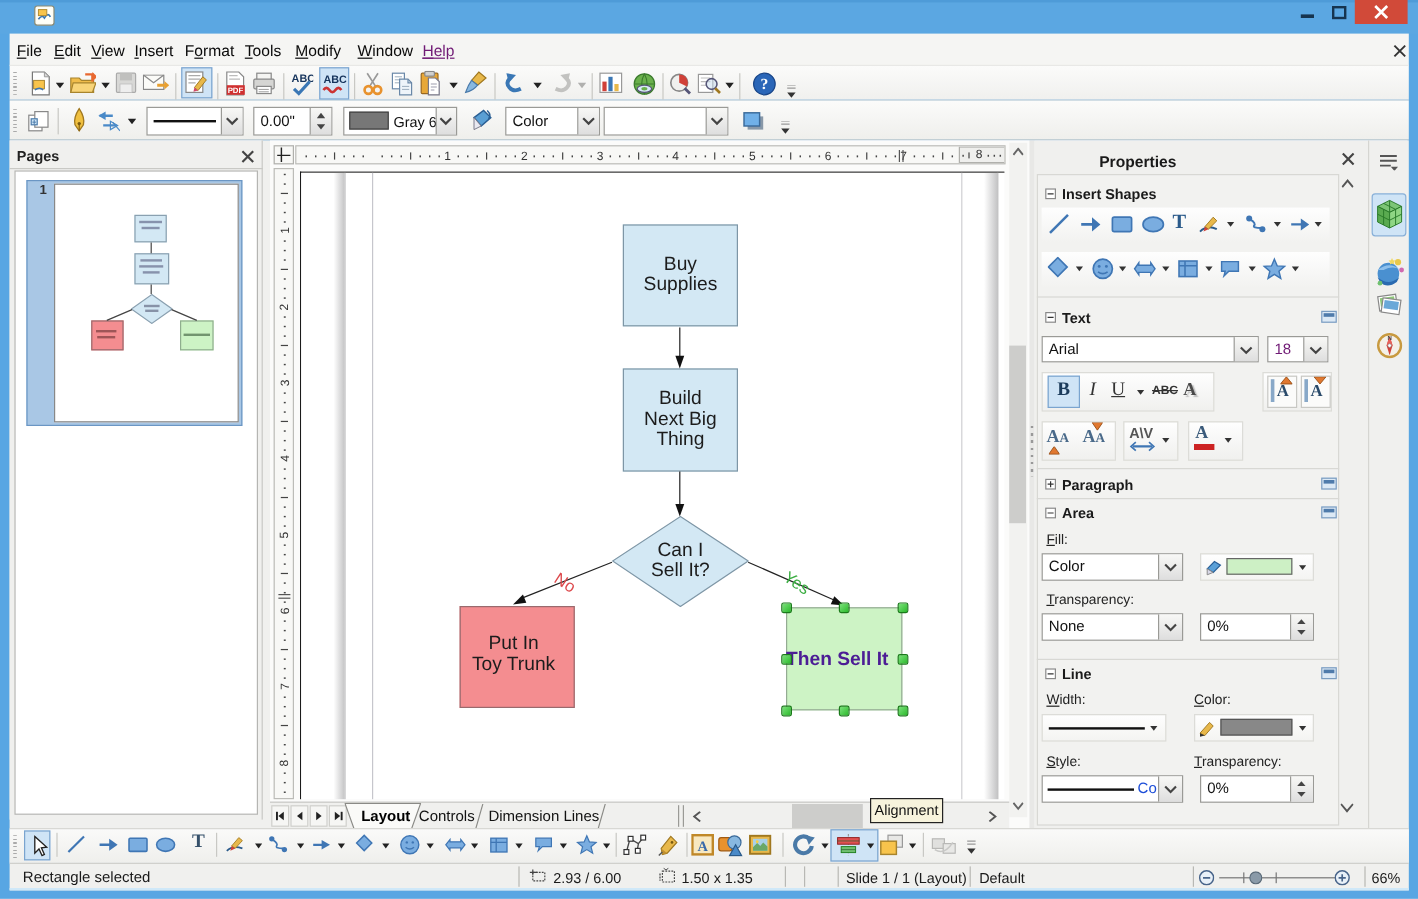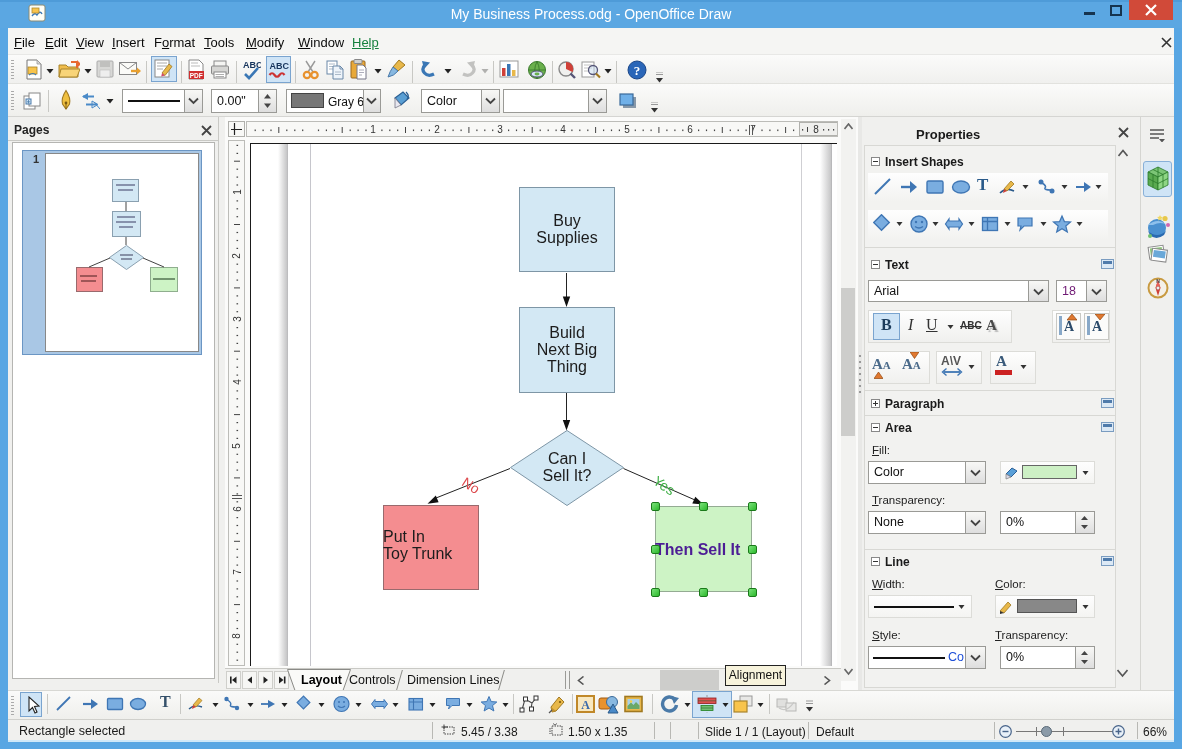--- a/index.html
+++ b/index.html
@@ -10,21 +10,20 @@
 
 <div class="abs" style="left:0;top:0;width:1182px;height:28px;background:#5ba7e2;">
  <div class="abs" style="left:0;top:0;width:1182px;height:2px;background:#4e9bd8;"></div>
 
  <svg class="abs" style="left:28px;top:4px" width="18" height="18">
    <rect x="1" y="1" width="16" height="16" rx="2" fill="#fdfdf5" stroke="#8a8a74" stroke-width="1"></rect>
    <rect x="3" y="3" width="12" height="12" fill="#fffff8"></rect>
    <path d="M4 12 Q7 8 9 11 Q12 6 14 10" stroke="#3a77b5" stroke-width="1.4" fill="none"></path>
    <rect x="4" y="4" width="7" height="5" fill="#f8c44c" stroke="#b08a30" stroke-width="0.8"></rect>
  </svg>
- <div class="abs" style="left:0;top:6px;width:1182px;text-align:center;font-size:14px;color:#ffffff;">My Business Process.odg - OpenOffice Draw</div>
 
  <div class="abs" style="left:1084px;top:12px;width:11px;height:3px;background:#16344f;"></div>
 
  <div class="abs" style="left:1110px;top:5px;width:12px;height:11px;border:2px solid #16344f;background:transparent;"></div>
 
  <div class="abs" style="left:1129px;top:0;width:44px;height:20px;background:#d14a39;">
    <svg class="abs" style="left:15px;top:3px" width="14" height="14">
         <path d="M2 2 L12 12 M12 2 L2 12" stroke="#ffffff" stroke-width="2.2"></path>
       </svg>
  </div>
@@ -32,21 +31,21 @@
 
 <div class="abs" style="left:8px;top:28px;width:1166px;height:27px;background:#f5f5f3;border-bottom:1px solid #e8e8e6;">
 <div class="abs" style="left:6px;top:7px;font-size:13px;color:#0a0a0a;"><span><u>F</u>ile</span></div>
 <div class="abs" style="left:37px;top:7px;font-size:13px;color:#0a0a0a;"><span><u>E</u>dit</span></div>
 <div class="abs" style="left:68px;top:7px;font-size:13px;color:#0a0a0a;"><span><u>V</u>iew</span></div>
 <div class="abs" style="left:104px;top:7px;font-size:13px;color:#0a0a0a;"><span><u>I</u>nsert</span></div>
 <div class="abs" style="left:146px;top:7px;font-size:13px;color:#0a0a0a;"><span>F<u>o</u>rmat</span></div>
 <div class="abs" style="left:196px;top:7px;font-size:13px;color:#0a0a0a;"><span><u>T</u>ools</span></div>
 <div class="abs" style="left:238px;top:7px;font-size:13px;color:#0a0a0a;"><span><u>M</u>odify</span></div>
 <div class="abs" style="left:290px;top:7px;font-size:13px;color:#0a0a0a;"><span><u>W</u>indow</span></div>
-<div class="abs" style="left:344px;top:7px;font-size:13px;color:#15803d;text-decoration:underline;"><span><u>H</u>elp</span></div>
+<div class="abs" style="left:344px;top:7px;font-size:13px;color:#701a75;text-decoration:underline;"><span><u>H</u>elp</span></div>
 <svg class="abs" style="left:1152px;top:8px" width="13" height="13">
       <path d="M2 2 L11 11 M11 2 L2 11" stroke="#333" stroke-width="1.6"></path>
     </svg>
 </div>
 <div class="abs" style="left:8px;top:55px;width:1166px;height:29px;background:linear-gradient(#fbfbfa,#f0f0ee);border-bottom:1px solid #e2e2de;">
 <div class="abs" style="left:3px;top:5px;width:3px;height:19px;background:repeating-linear-gradient(#aaa 0,#aaa 1px,transparent 1px,transparent 3px);"></div>
 </div>
 <div class="abs" style="left:8px;top:84px;width:1166px;height:33px;background:linear-gradient(#fbfbfa,#efefec);border-bottom:1px solid #d5d5d2;">
 <div class="abs" style="left:3px;top:7px;width:3px;height:19px;background:repeating-linear-gradient(#aaa 0,#aaa 1px,transparent 1px,transparent 3px);"></div>
 </div>
@@ -470,21 +469,21 @@
 <div class="abs" style="left:831px;top:144px;width:1px;height:522px;background:#b8b8ba;"></div>
 <div class="abs" style="left:519px;top:187px;width:96px;height:85px;background:#d3e8f4;border:1px solid #7e96a6;"></div>
 <div class="abs" style="left:519px;top:212px;width:96px;font-size:16px;line-height:17px;color:#1c1c1c;text-align:center;">Buy<br>Supplies</div>
 <div class="abs" style="left:519px;top:307px;width:96px;height:86px;background:#d3e8f4;border:1px solid #7e96a6;"></div>
 <div class="abs" style="left:519px;top:324px;width:96px;font-size:16px;line-height:17px;color:#1c1c1c;text-align:center;">Build<br>Next Big<br>Thing</div>
 <svg class="abs" style="left:510px;top:430px" width="114" height="76">
     <polygon points="57,0.5 113.5,37.5 57,75.5 0.5,37.5" fill="#d3e8f4" stroke="#7e96a6"></polygon>
   </svg>
 <div class="abs" style="left:510px;top:450px;width:114px;font-size:16px;line-height:17px;color:#1c1c1c;text-align:center;">Can I<br>Sell It?</div>
 <div class="abs" style="left:383px;top:505px;width:96px;height:85px;background:#f48d90;border:1px solid #996a6d;"></div>
-<div class="abs" style="left:383px;top:528px;width:90px;font-size:16px;line-height:17px;color:#1c1c1c;">Put In<br>Toy Trunk</div>
+<div class="abs" style="left:383px;top:528px;width:90px;font-size:16px;line-height:17px;color:#1c1c1c;text-align:center;">Put In<br>Toy Trunk</div>
 <div class="abs" style="left:655px;top:506px;width:97px;height:86px;background:#cdf3c5;border:1px solid #94ab93;"></div>
 <div class="abs" style="left:655px;top:541px;width:97px;font-size:16px;font-weight:bold;color:#4c1d95;text-align:left;">Then Sell It</div>
 <svg class="abs" style="left:225px;top:117px" width="633" height="573">
     <path d="M341.5 156 L341.5 181" stroke="#222" stroke-width="1"></path>
     <polygon points="341.5,190 337.8,179.5 345.2,179.5" fill="#111"></polygon>
     <path d="M341.5 276 L341.5 305" stroke="#222" stroke-width="1"></path>
     <polygon points="341.5,313.5 337.8,303 345.2,303" fill="#111"></polygon>
     <path d="M285 351.5 L211 381" stroke="#222" stroke-width="1"></path>
     <polygon points="202.5,386.8 213.6,385.3 210.8,378.4" fill="#111"></polygon>
     <path d="M398.5 351.5 L470 383" stroke="#222" stroke-width="1"></path>
@@ -997,21 +996,21 @@
   </svg>
 <div class="abs" style="left:805px;top:700px;width:9px;height:14px;"><svg width="9" height="14">
       <path d="M1 1 H8 M1 3.5 H8" stroke="#999" stroke-width="1"></path>
       <path d="M1 7 L8 7 L4.5 11.5 Z" fill="#333"></path>
     </svg></div>
 <div class="abs" style="left:432px;top:722px;width:1px;height:17px;background:#b8b8b4;"></div>
 <svg class="abs" style="left:441px;top:724px" width="14" height="11">
     <rect x="3" y="3" width="10" height="7" fill="none" stroke="#444" stroke-width="1" stroke-dasharray="1.5 1"></rect>
     <path d="M3 0.5 L3 5 M0.5 3 L7 3" stroke="#444" stroke-width="1"></path>
   </svg>
-<div class="abs" style="left:461px;top:725px;font-size:12px;color:#1a1a1a;">5.45 / 3.38</div>
+<div class="abs" style="left:461px;top:725px;font-size:12px;color:#1a1a1a;">2.93 / 6.00</div>
 <svg class="abs" style="left:549px;top:723px" width="14" height="13">
     <rect x="3" y="3" width="10" height="9" fill="none" stroke="#444" stroke-width="1" stroke-dasharray="1.5 1"></rect>
     <path d="M4 0.5 L6 2 M8 0.5 L6 2" stroke="#444" stroke-width="0.8"></path>
     <path d="M1 5 L1 11" stroke="#444" stroke-width="1" stroke-dasharray="1.5 1"></path>
   </svg>
 <div class="abs" style="left:568px;top:725px;font-size:12px;color:#1a1a1a;">1.50 x 1.35</div>
 <div class="abs" style="left:654px;top:722px;width:1px;height:17px;background:#b8b8b4;"></div>
 <div class="abs" style="left:670px;top:722px;width:1px;height:17px;background:#b8b8b4;"></div>
 <div class="abs" style="left:698px;top:722px;width:1px;height:17px;background:#b8b8b4;"></div>
 <div class="abs" style="left:705px;top:725px;font-size:12px;color:#1a1a1a;">Slide 1 / 1 (Layout)</div>

